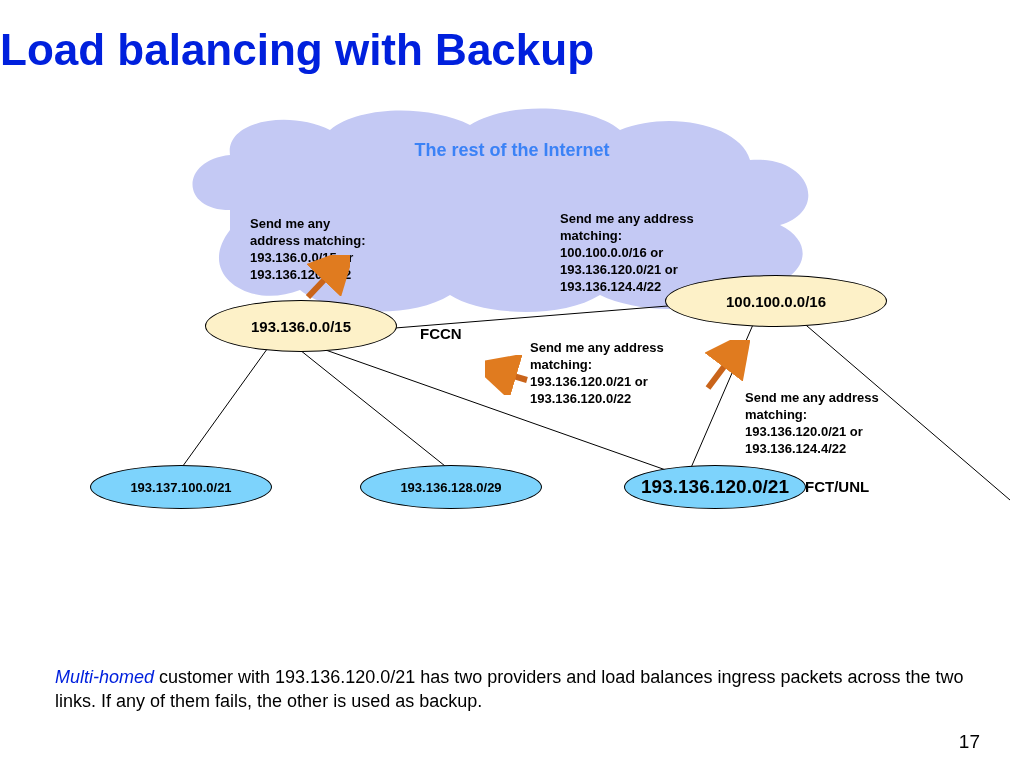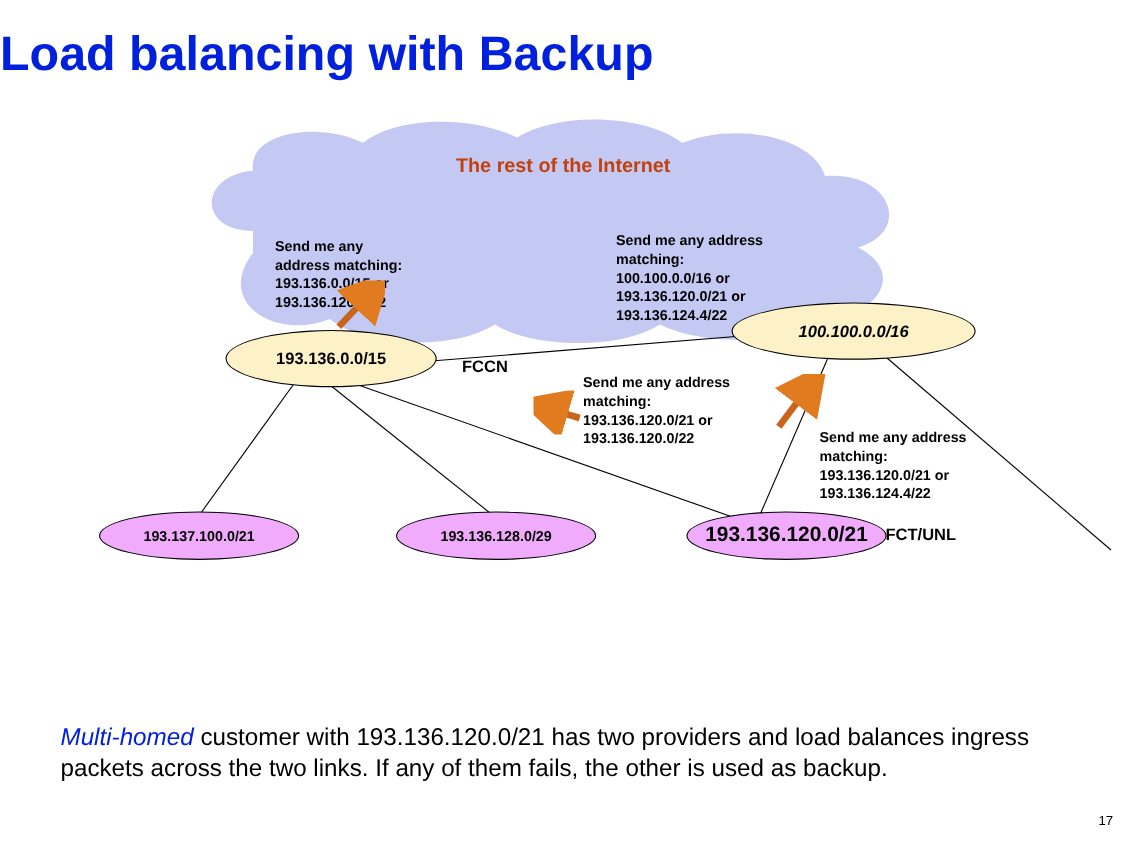--- a/index.html
+++ b/index.html
@@ -30,42 +30,42 @@
     height: 215px;
   }
   .cloud-title {
     position: absolute;
     top: 140px;
     left: 0;
     width: 100%;
     text-align: center;
     font-size: 18px;
     font-weight: bold;
-    color: #c2410c;
+    color: #3b82f6;
   }
   .cloud-text {
     position: absolute;
     font-size: 13px;
     font-weight: bold;
     color: #000000;
     line-height: 1.3;
     white-space: pre-line;
     margin-top: 36px;
   }
   .ellipse {
     position: absolute;
     border: 1px solid #000;
     border-radius: 50%;
     display: flex;
     align-items: center;
     justify-content: center;
     font-size: 15px;
     font-weight: bold;
     text-align: center;
-    background: #f0abfc;
+    background: #7dd3fc;
   }
   .ellipse.beige {
     background: #fdf1c8;
   }
   .small-text {
     position: absolute;
     font-size: 13px;
     font-weight: bold;
     color: #000;
     line-height: 1.3;
@@ -74,33 +74,33 @@
   .label {
     position: absolute;
     font-size: 15px;
     font-weight: bold;
   }
   .body-text {
     position: absolute;
     bottom: 55px;
     left: 55px;
     right: 55px;
-    font-size: 22px;
+    font-size: 18px;
     color: #000;
     line-height: 1.3;
   }
   .body-text .emph {
     font-style: italic;
     color: #0020dd;
   }
   .page-num {
     position: absolute;
     bottom: 15px;
-    right: 12px;
-    font-size: 12px;
+    right: 44px;
+    font-size: 19px;
     color: #000;
     font-family: Arial, sans-serif;
   }
   svg.lines {
     position: absolute;
     top: 0; left: 0;
     width: 1024px; height: 768px;
     pointer-events: none;
   }
   .arrow {
@@ -146,21 +146,21 @@
 
   <line x1="755" y1="320" x2="690" y2="470" stroke="#000" stroke-width="1"></line>
   <line x1="800" y1="320" x2="1010" y2="500" stroke="#000" stroke-width="1"></line>
 
   <line x1="395" y1="328" x2="680" y2="305" stroke="#000" stroke-width="1"></line>
 </svg>
 
 <div class="ellipse beige" style="top:300px; left:205px; width:190px; height:50px;">
   <span>193.136.0.0/15</span>
 </div>
-<div class="ellipse beige" style="top:275px; left:665px; width:220px; height:50px;font-style:italic;">
+<div class="ellipse beige" style="top:275px; left:665px; width:220px; height:50px;">
   <span>100.100.0.0/16</span>
 </div>
 
 <div class="ellipse" style="top:465px; left:90px; width:180px; height:42px; font-size:13px;">
   <span>193.137.100.0/21</span>
 </div>
 <div class="ellipse" style="top:465px; left:360px; width:180px; height:42px; font-size:13px;">
   <span>193.136.128.0/29</span>
 </div>
 <div class="ellipse" style="top:465px; left:624px; width:180px; height:42px; font-size:19px;">

